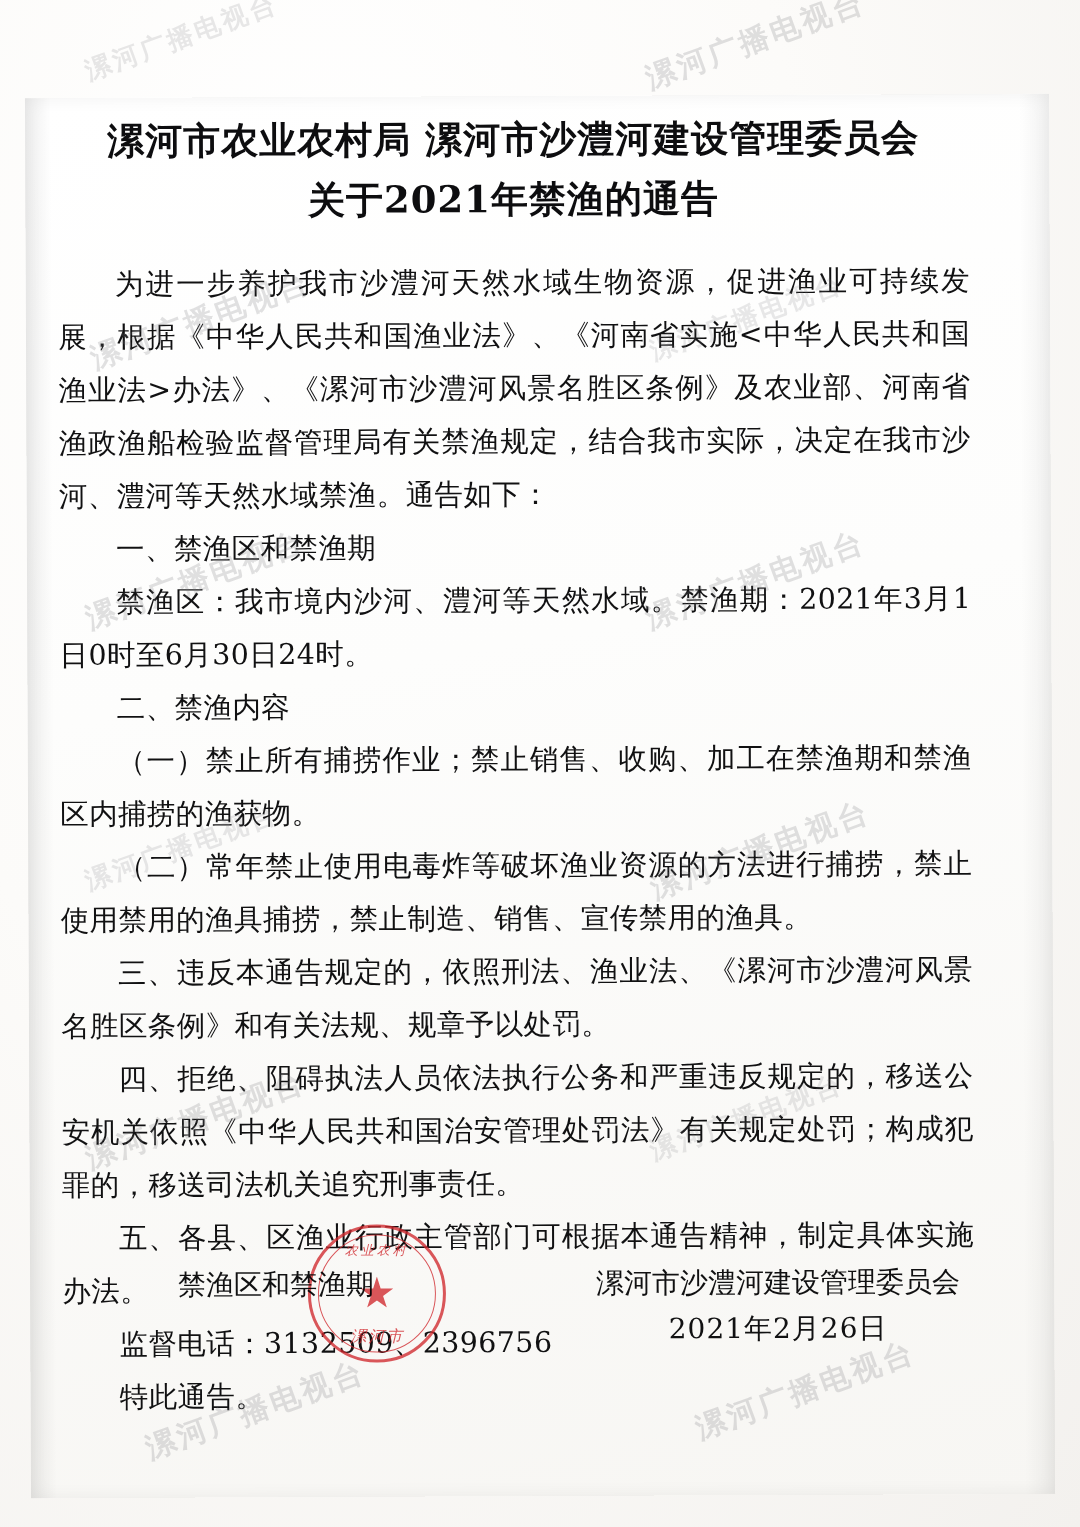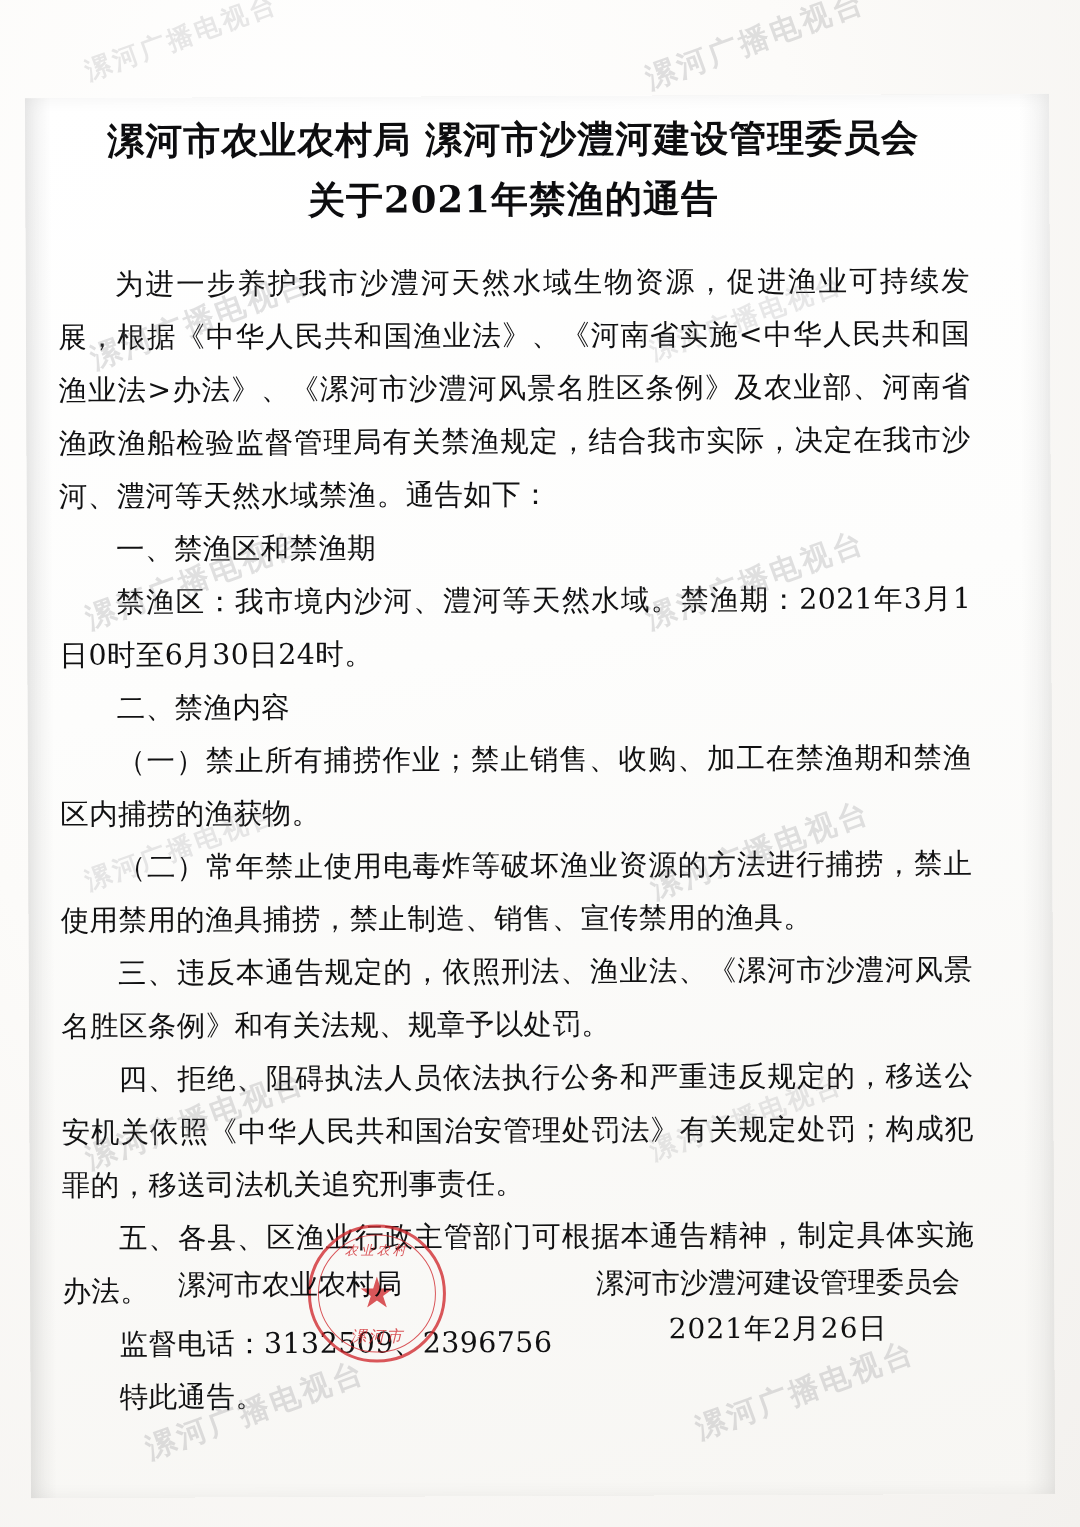--- a/index.html
+++ b/index.html
@@ -197,21 +197,21 @@
 
   <div id="signatures">
     <div class="sig-row">
       <div class="sig-left">
         <div class="seal" id="seal-left">
           <div class="seal-inner"></div>
           <div class="arc-top">农业农村</div>
           <div class="star"></div>
           <div class="arc-bottom">漯河市</div>
         </div>
-        <div class="sig-name">漯河市农业农村局</div>
+        <div class="sig-name">禁渔区和禁渔期</div>
       </div>
 
       <div class="sig-right">
 
         <div class="sig-name">漯河市沙澧河建设管理委员会</div>
         <div class="sig-date">2021年2月26日</div>
       </div>
     </div>
   </div>
 

